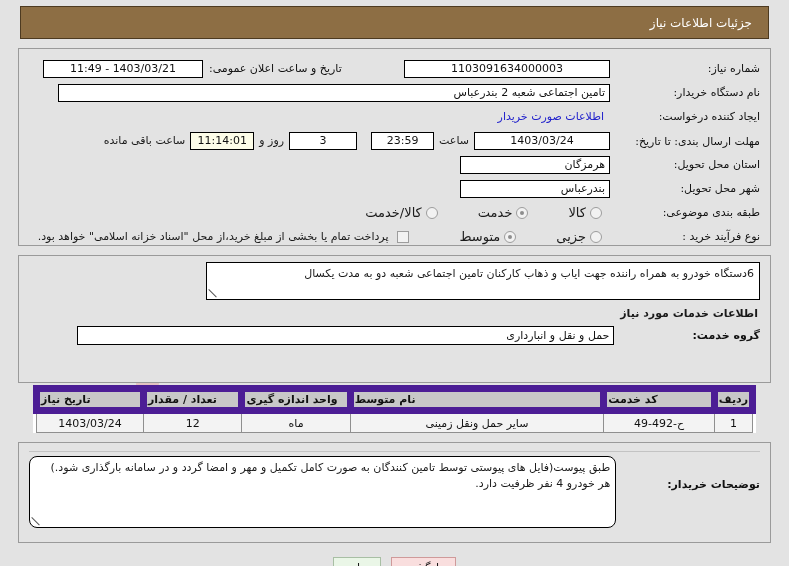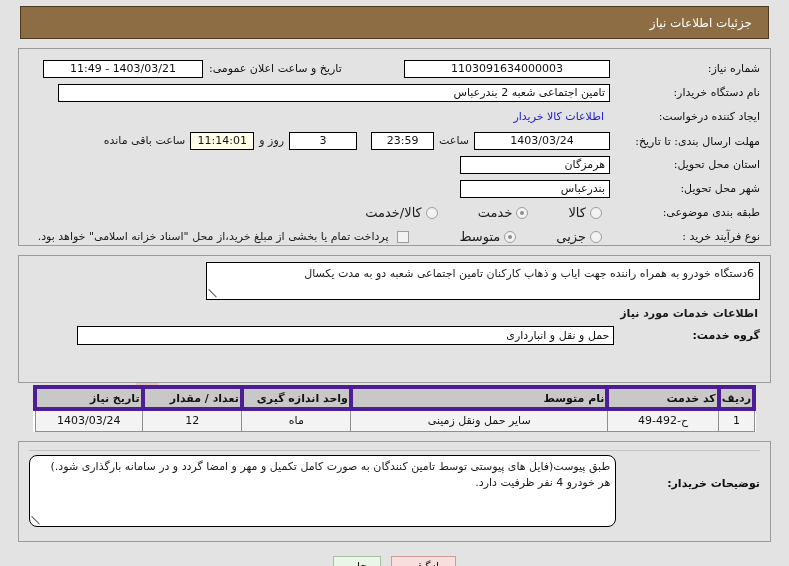--- a/index.html
+++ b/index.html
@@ -168,26 +168,26 @@
 
   
   table.grid {
     border-collapse: collapse;
     width: 723px;
     margin: 2px auto 0 auto;
     background: #fff;
   }
   table.grid th {
     background: #c8c8c8;
-    border: 4px solid #4c1d95;
+    border: 7px solid #4c1d95;
     font-size: 11px;
     font-weight: bold;
     height: 22px;
     color: #111;
-    text-align: right;
+    text-align: left;
   }
   table.grid td {
     border: 1px solid #8f8f8f;
     font-size: 11px;
     height: 22px;
     text-align: center;
     background: #f3f3f3;
     color: #111;
   }
 
@@ -242,21 +242,21 @@
     <div style="width:14px"></div>
   </div>
 
   <div class="row">
     <div class="lbl w150">نام دستگاه خریدار:</div>
     <div class="fld rt" style="width:552px">تامین اجتماعی شعبه 2 بندرعباس</div>
   </div>
 
   <div class="row">
     <div class="lbl w150">ایجاد کننده درخواست:</div>
-    <div class="link">اطلاعات کالا خریدار</div>
+    <div class="link">اطلاعات صورت خریدار</div>
   </div>
 
   <div class="row">
     <div class="lbl w150" style="line-height:13px;padding-top:2px">مهلت ارسال بندی: تا تاریخ:</div>
     <div class="fld" style="width:136px">1403/03/24</div>
     <div class="plain">ساعت</div>
     <div class="fld" style="width:63px">23:59</div>
     <div style="width:14px"></div>
     <div class="fld" style="width:68px">3</div>
     <div class="plain">روز و</div>

